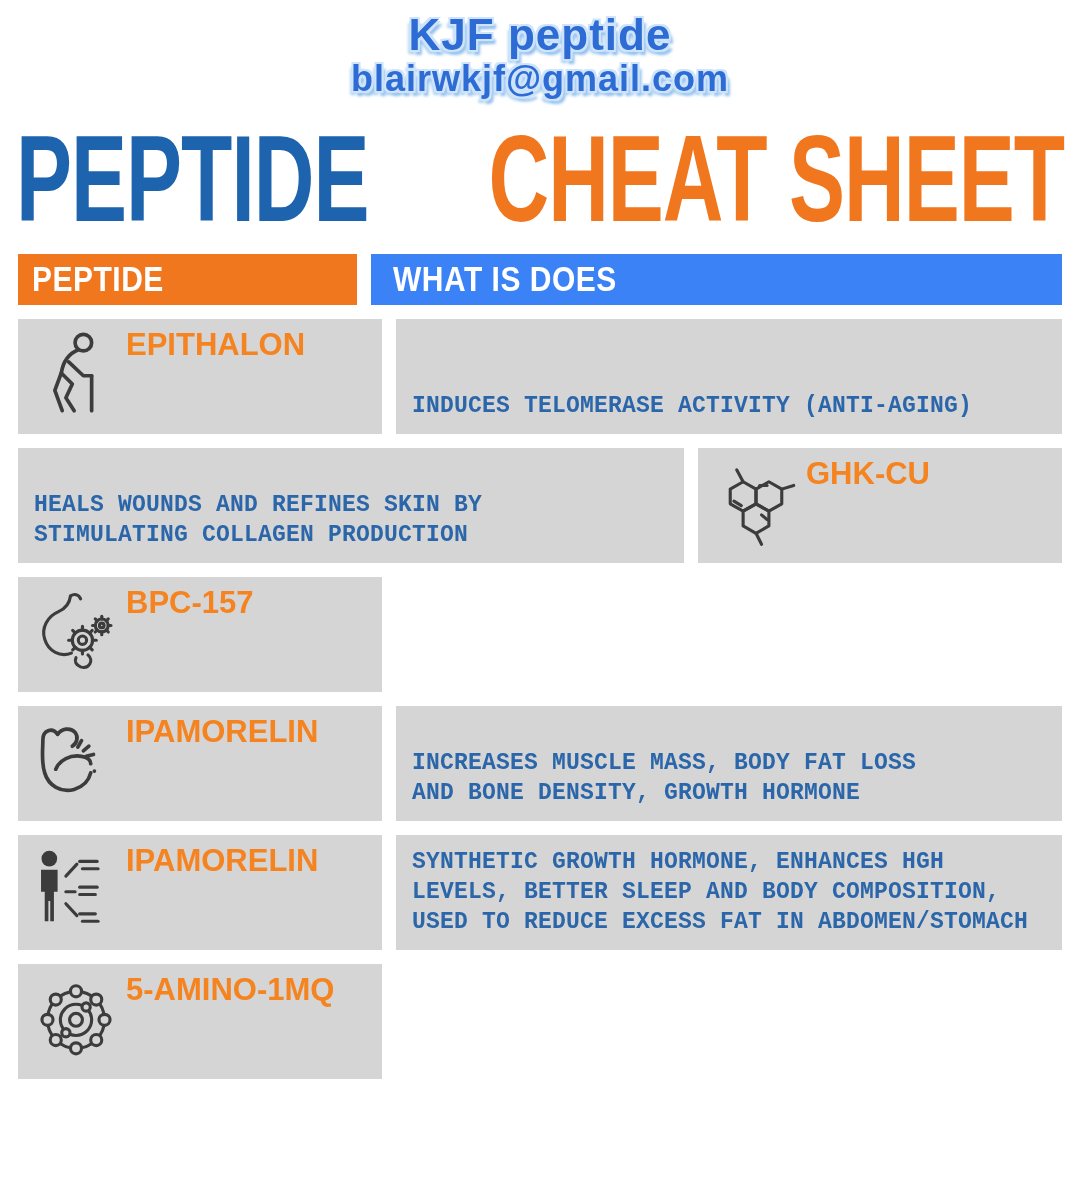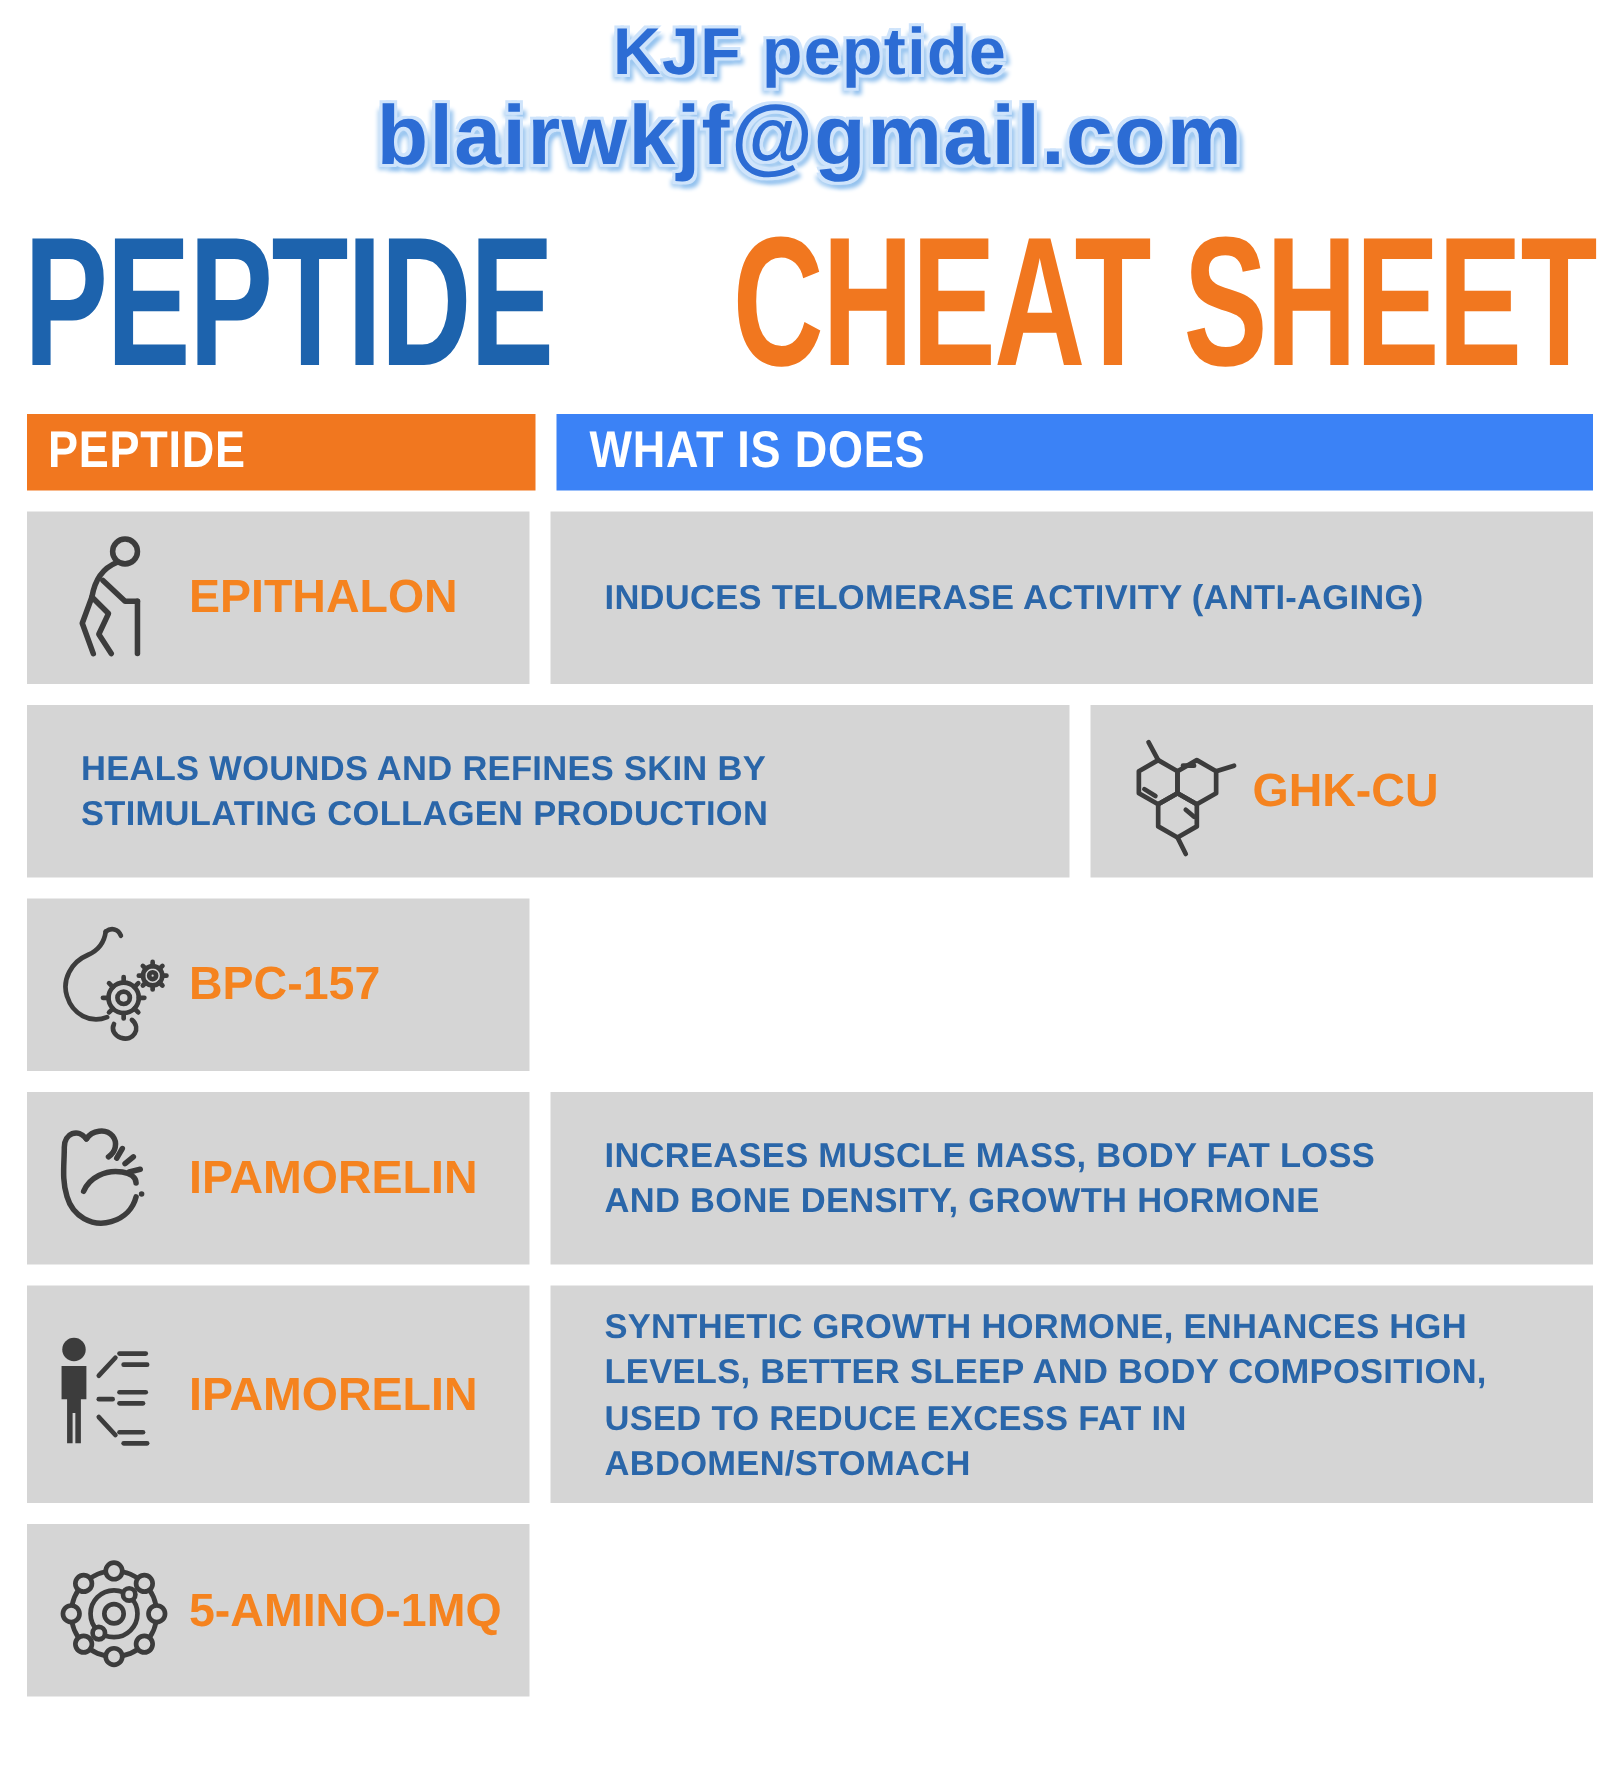--- a/index.html
+++ b/index.html
@@ -18,21 +18,21 @@
     color: #2c6cd4;
     text-shadow:
       -2px -2px 0 #cfe4fb, 2px -2px 0 #cfe4fb,
       -2px  2px 0 #cfe4fb, 2px  2px 0 #cfe4fb,
       0 0 4px #ffffff,
       4px 5px 3px #8ebfee,
       -3px 4px 3px #a5cdf2;
     letter-spacing: 1px;
   }
   .brand-name  { font-size: 44px; }
-  .brand-email { font-size: 56px; }
+  .brand-email { font-size: 36px; }
 
   
   .title-wrap { height: 128px; margin-top: 16px; position: relative; }
   .title-row {
     display: flex; justify-content: space-between;
     padding: 0 16px;
     font-size: 84px; font-weight: bold; line-height: 86px;
     letter-spacing: -1px;
     transform: scaleY(1.46); transform-origin: top;
     white-space: nowrap;
@@ -48,28 +48,29 @@
     color: #ffffff; font-weight: bold; font-size: 30px;
     letter-spacing: 0.5px;
   }
   .th span { display: inline-block; transform: scaleY(1.15); }
   .th-left  { width: 339px; background: #f1771f; padding-left: 14px; }
   .th-right { flex: 1; background: #3b82f6; padding-left: 22px; }
 
   .trow { display: flex; gap: 14px; margin-top: 14px; }
   .cell { background: #d5d5d5; }
   .cell-left {
-    width: 335px; min-height: 115px;
-    display: flex; align-items: center;
+    width: 364px; min-height: 115px;
+    display: flex; 
     padding: 8px 4px 8px 12px;
   }
   .cell-right {
     flex: 1; min-height: 115px;
-    display: flex; align-items: center;
-    padding: 12px 36px;
+    display: flex; align-items: flex-end;
+    padding: 12px 16px;
+    font-family: Liberation Mono, monospace;
   }
   .pep-icon { width: 92px; height: 92px; flex-shrink: 0; }
   .pep-name {
     color: #f5831f; font-weight: bold; font-size: 31px;
     letter-spacing: 0px; margin-left: 4px; white-space: nowrap;
   }
   .pep-desc {
     color: #2a66a9; font-weight: bold; font-size: 23px;
     line-height: 1.32; letter-spacing: 0.2px;
     white-space: pre-line;

